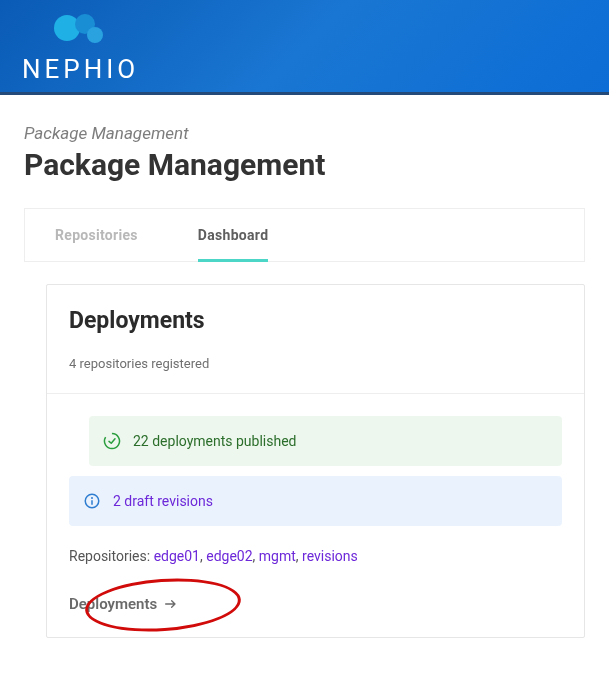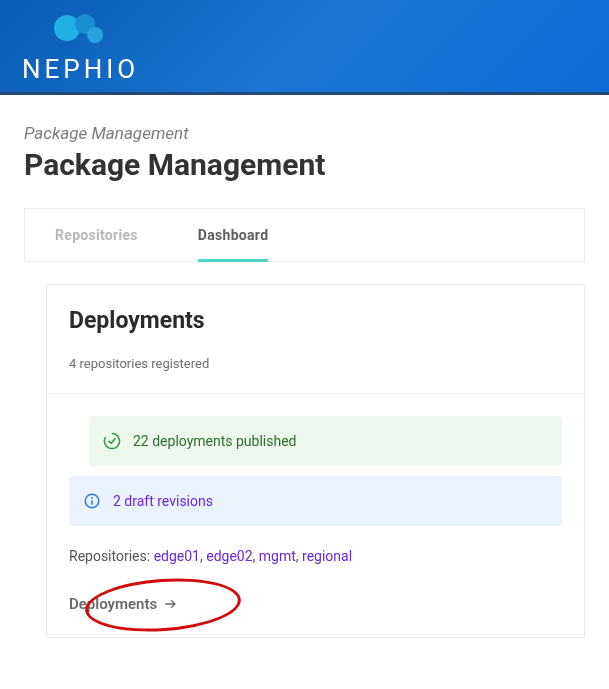--- a/index.html
+++ b/index.html
@@ -72,21 +72,21 @@
     <div class="status-row status-info">
       <svg class="icon-circle" viewBox="0 0 24 24">
         <circle cx="12" cy="12" r="9" fill="none" stroke="#2f7dd1" stroke-width="2"></circle>
         <circle cx="12" cy="8" r="1.3" fill="#2f7dd1"></circle>
         <rect x="11" y="11" width="2" height="6" fill="#2f7dd1"></rect>
       </svg>
       <span>2 draft revisions</span>
     </div>
 
     <div class="repo-line">
-      <span>Repositories: </span><a class="repo-link">edge01</a><span>, </span><a class="repo-link">edge02</a><span>, </span><a class="repo-link">mgmt</a><span>, </span><a class="repo-link">regional</a>
+      <span>Repositories: </span><a class="repo-link">edge01</a><span>, </span><a class="repo-link">edge02</a><span>, </span><a class="repo-link">mgmt</a><span>, </span><a class="repo-link">revisions</a>
     </div>
 
     <a class="action-link">
       <span>Deployments</span>
       <svg class="arrow-icon" viewBox="0 0 24 24">
         <path d="M4 12 H18 M13 7 L18 12 L13 17" fill="none" stroke="#6a6a6a" stroke-width="2" stroke-linecap="round" stroke-linejoin="round"></path>
       </svg>
     </a>
 
     <div class="hand-oval"></div>

